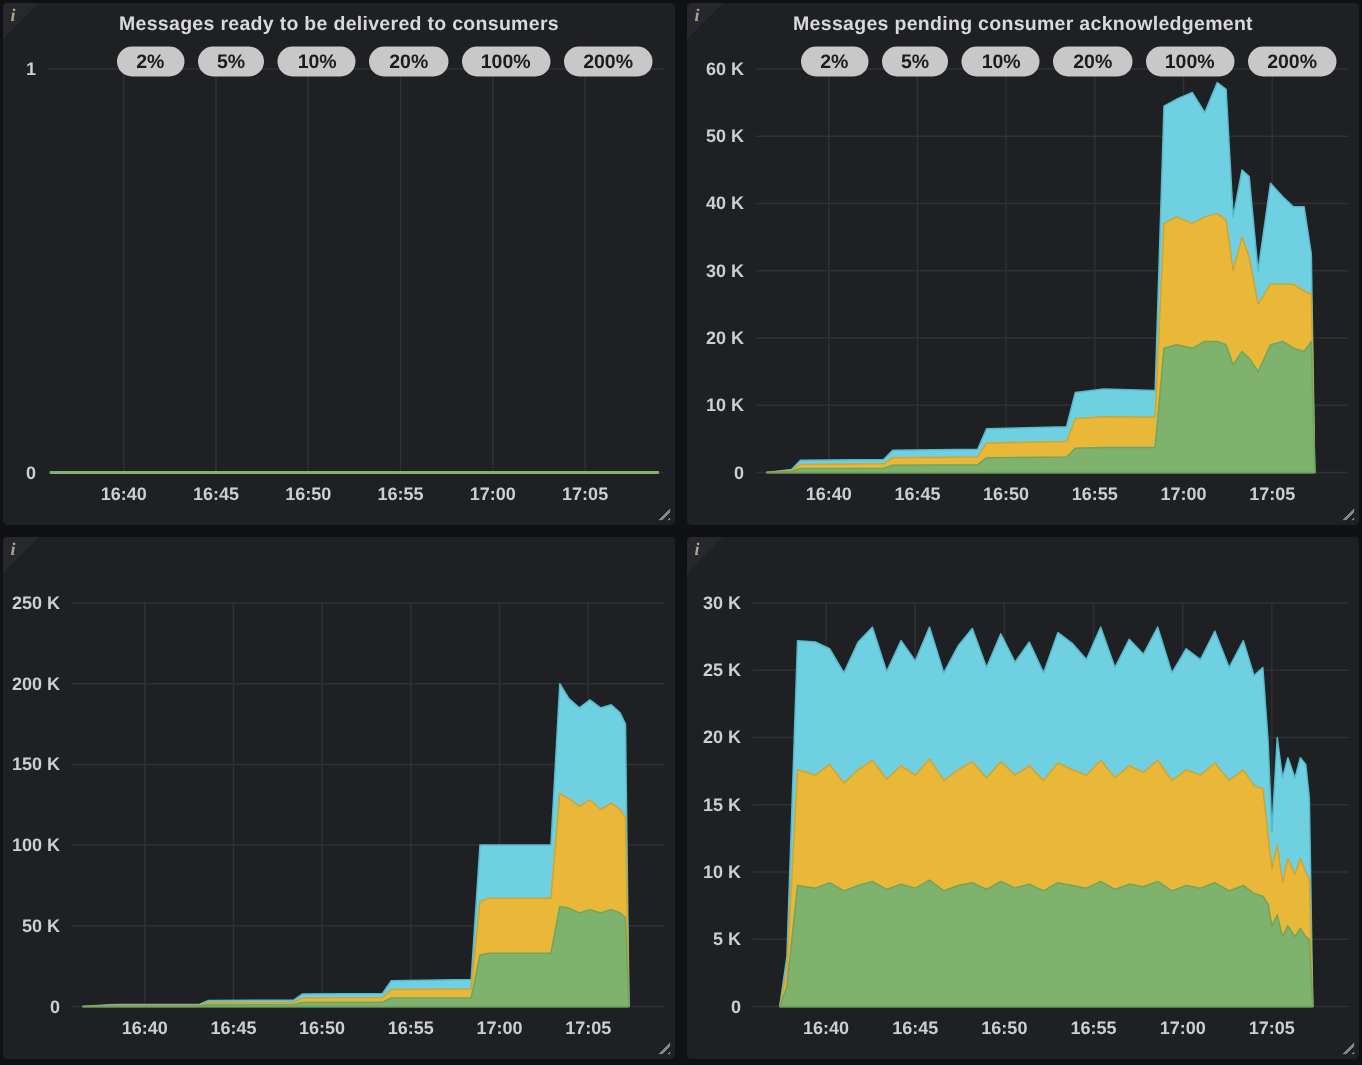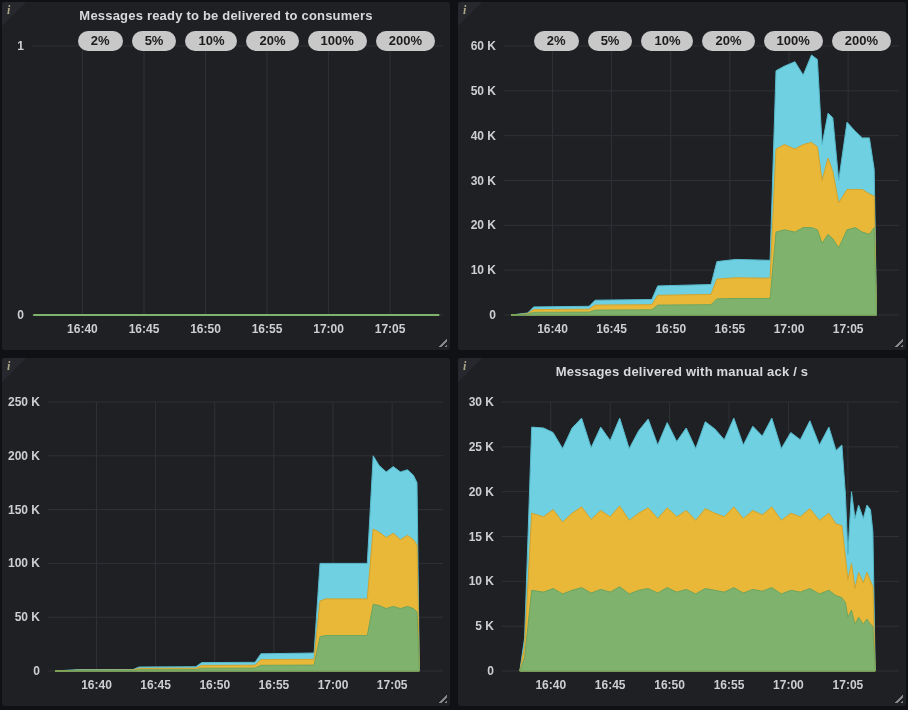--- a/index.html
+++ b/index.html
@@ -124,20 +124,21 @@
         <span class="badge">100%</span>
         <span class="badge">200%</span>
       </div>
     <div class="resize-handle"></div>
   </section>
 
   <section class="panel">
     <div class="info-corner">
         <span class="info-i">i</span>
       </div>
+    <h2 class="panel-title">Messages pending consumer acknowledgement</h2>
     <div class="chart-wrap">
         <svg class="chart" viewBox="0 0 448 322" preserveAspectRatio="none">
           <line x1="46" x2="441" y1="287" y2="287" stroke="#2f3136" stroke-width="1"></line>
           <text x="38" y="291" text-anchor="end">0</text>
           <line x1="46" x2="441" y1="242.16666666666669" y2="242.16666666666669" stroke="#2f3136" stroke-width="1"></line>
           <text x="38" y="246.16666666666669" text-anchor="end">10 K</text>
           <line x1="46" x2="441" y1="197.33333333333334" y2="197.33333333333334" stroke="#2f3136" stroke-width="1"></line>
           <text x="38" y="201.33333333333334" text-anchor="end">20 K</text>
           <line x1="46" x2="441" y1="152.5" y2="152.5" stroke="#2f3136" stroke-width="1"></line>
           <text x="38" y="156.5" text-anchor="end">30 K</text>
@@ -211,21 +212,20 @@
         </svg>
       </div>
     <div class="badges"></div>
     <div class="resize-handle"></div>
   </section>
 
   <section class="panel">
     <div class="info-corner">
         <span class="info-i">i</span>
       </div>
-    <h2 class="panel-title">Messages delivered with manual ack / s</h2>
     <div class="chart-wrap">
         <svg class="chart" viewBox="0 0 448 322" preserveAspectRatio="none">
           <line x1="44" x2="441" y1="287" y2="287" stroke="#2f3136" stroke-width="1"></line>
           <text x="36" y="291" text-anchor="end">0</text>
           <line x1="44" x2="441" y1="242.16666666666669" y2="242.16666666666669" stroke="#2f3136" stroke-width="1"></line>
           <text x="36" y="246.16666666666669" text-anchor="end">5 K</text>
           <line x1="44" x2="441" y1="197.33333333333334" y2="197.33333333333334" stroke="#2f3136" stroke-width="1"></line>
           <text x="36" y="201.33333333333334" text-anchor="end">10 K</text>
           <line x1="44" x2="441" y1="152.5" y2="152.5" stroke="#2f3136" stroke-width="1"></line>
           <text x="36" y="156.5" text-anchor="end">15 K</text>

